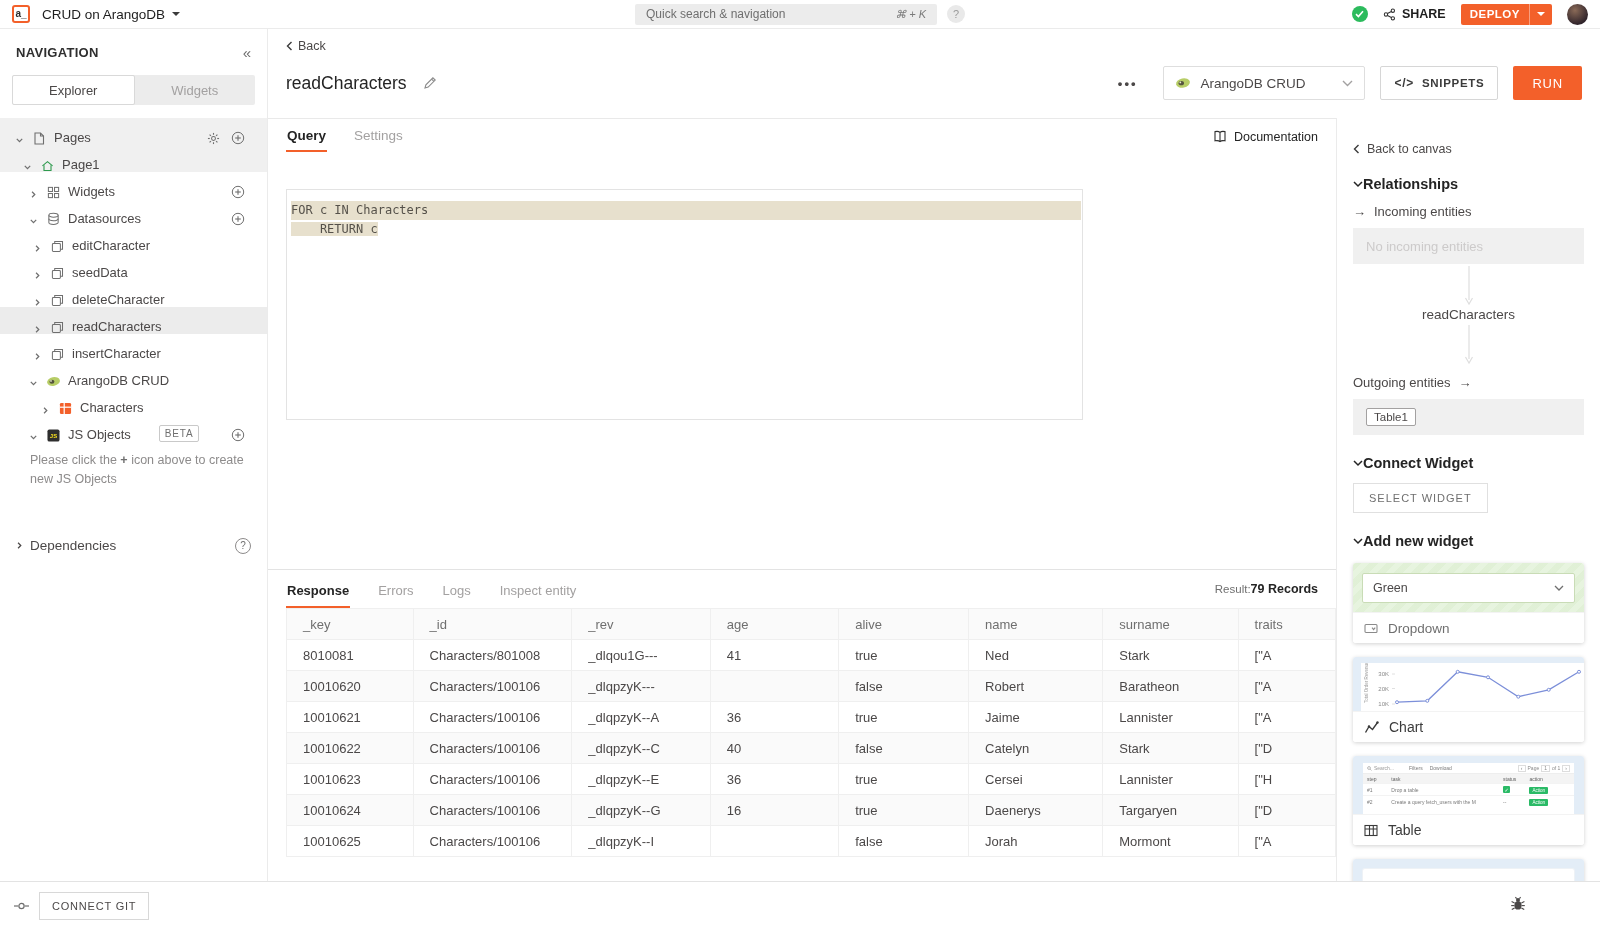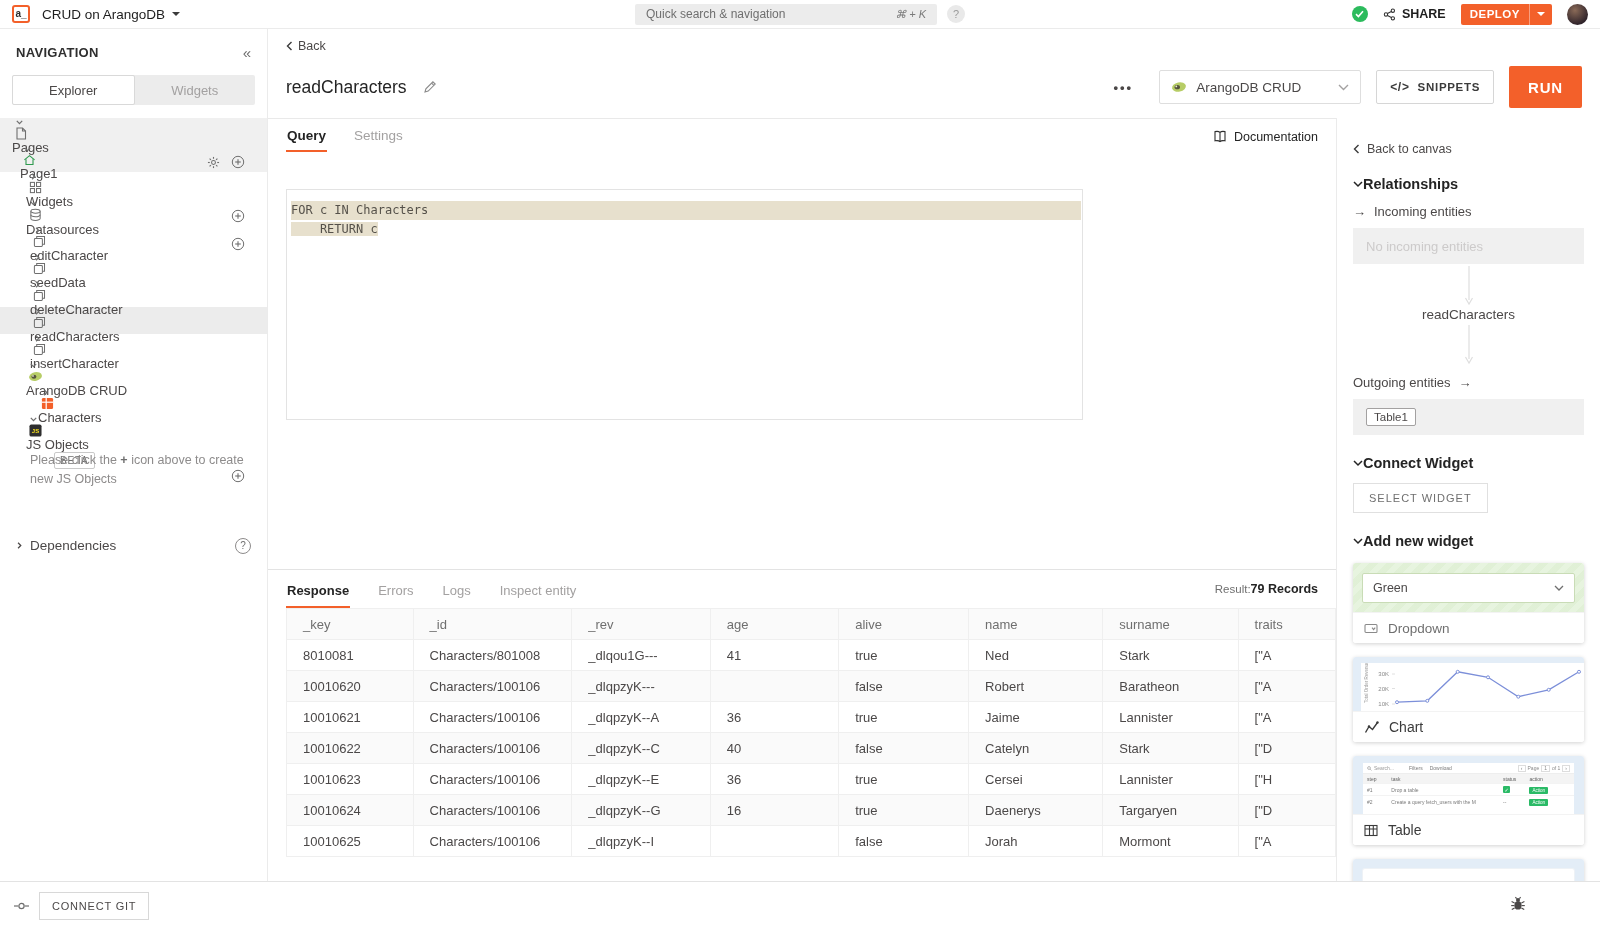--- a/index.html
+++ b/index.html
@@ -40,22 +40,22 @@
   .workspace { display:flex; height:852px; }
 
   
   .sidebar { width:268px; border-right:1px solid #ebebeb; flex:none; background:#fff; }
   .nav-head { display:flex; align-items:center; justify-content:space-between; padding:15px 16px 12px; }
   .nav-title { font-weight:bold; font-size:13px; color:#2e2e2e; letter-spacing:.3px; }
   .collapse { color:#6f6f6f; font-size:15px; cursor:pointer; }
   .segmented { display:flex; margin:2px 12px 13px; background:#ececec; border-radius:2px; height:30px; font-size:13px;text-align:right; }
   .seg { flex:1; display:flex; align-items:center; justify-content:center; color:#a3a1a1; cursor:pointer; }
   .seg.active { background:#fff; border:1px solid #d9d9d9; border-radius:2px; color:#4b4848; }
-  .tree-row { height:27px; display:flex; align-items:flex-start; padding-right:22px; font-size:13px;
-              color:#4b4848; cursor:pointer; white-space:nowrap;flex-direction:column; }
+  .tree-row { height:27px; display:flex; align-items:flex-end; padding-right:22px; font-size:13px;
+              color:#4b4848; cursor:pointer; white-space:nowrap; }
   .tree-row.graybg { background:#f0f0f0; }
   .tree-row.selected { background:#ececec; }
   .chev { width:14px; flex:none; display:flex; align-items:center; justify-content:center; margin-right:4px; }
   .ticon { width:18px; flex:none; display:flex; align-items:center; justify-content:center; margin-right:6px; }
   .row-actions { margin-left:auto; display:flex; align-items:center; gap:11px; color:#6f6f6f; }
   .beta { border:1px solid #c9c9c9; border-radius:2px; font-size:10px; letter-spacing:.8px;
           color:#6f6f6f; padding:2px 5px; margin-left:28px; }
   .js-hint { padding:9px 18px 0 30px; font-size:12.5px; color:#8d8b8b; line-height:1.55; }
   .js-hint b { color:#6f6f6f; }
   .deps-row { margin-top:38px; display:flex; align-items:center; padding:10px 16px 10px 12px;
@@ -73,22 +73,22 @@
   .pencil { margin-left:16px; cursor:pointer; }
   .more-dots { margin-left:auto; font-size:13px; letter-spacing:2px; color:#4b4848; font-weight:bold;
                margin-right:26px; cursor:pointer; }
   .ds-select { width:202px; height:34px; border:1px solid #dedede; border-radius:2px; display:flex;
                align-items:center; gap:9px; padding:0 11px; font-size:13.5px; cursor:pointer; background:#fff; }
   .ds-chev { margin-left:auto; }
   .snippets-btn { height:34px; border:1px solid #d6d6d6; border-radius:2px; display:flex; align-items:center;
                   gap:8px; margin-left:15px; padding:0 13px; font-size:11.5px; font-weight:bold;
                   letter-spacing:.7px; color:#3b3b3b; cursor:pointer; background:#fff; }
   .code-glyph { font-weight:bold; font-size:12px; }
-  .run-btn { height:42px; margin-left:15px; background:#f3602a; border-radius:2px; color:#fff;
-             display:flex; align-items:center; padding:0 19px; font-weight:bold; font-size:15px;
+  .run-btn { height:34px; margin-left:15px; background:#f3602a; border-radius:2px; color:#fff;
+             display:flex; align-items:center; padding:0 19px; font-weight:normal; font-size:13px;
              letter-spacing:.8px; cursor:pointer; border:none; }
 
   .main-body { flex:1; display:flex; min-height:0; }
   .query-pane { flex:1; min-width:0; border-top:1px solid #e9e9e9; display:flex; flex-direction:column; background:#fff; }
   .qtabs { display:flex; align-items:center; padding:0 18px; flex:none; }
   .qtab { margin-right:26px; padding:9px 1px 7px; font-size:13.5px; color:#a3a1a1;
           border-bottom:2px solid transparent; cursor:pointer; }
   .qtab.active { color:#242424; font-weight:bold; border-bottom-color:#f3602a; }
   .doc-link { margin-left:auto; display:flex; align-items:center; gap:7px; font-size:12.5px;
               color:#242424; padding:9px 0 7px; cursor:pointer; }

